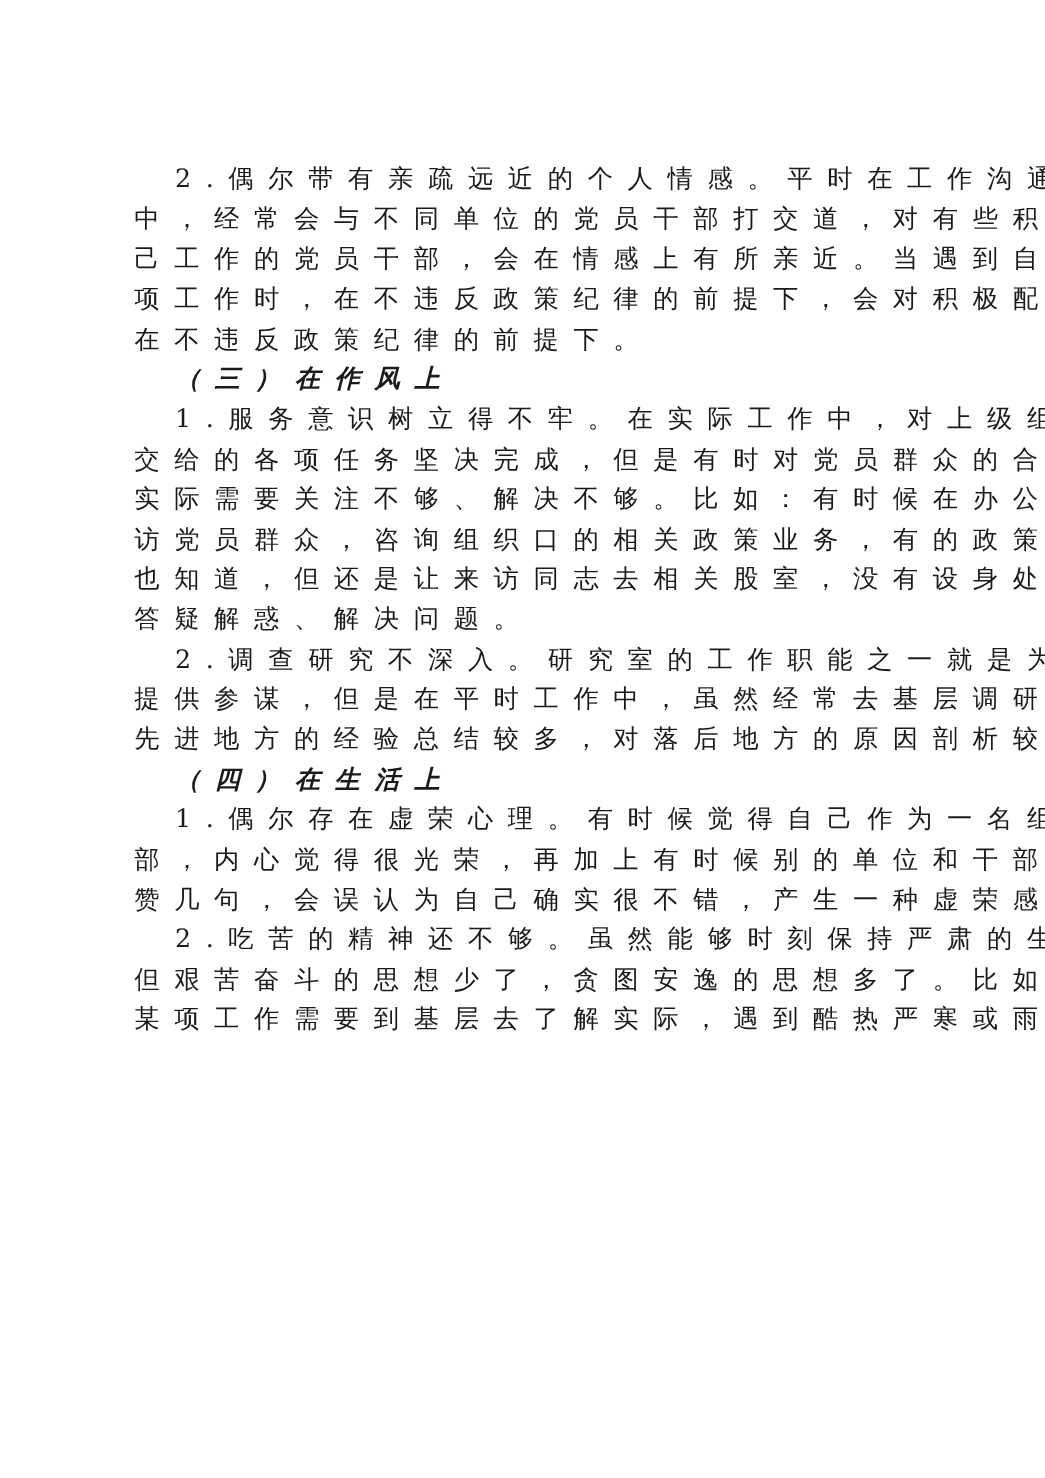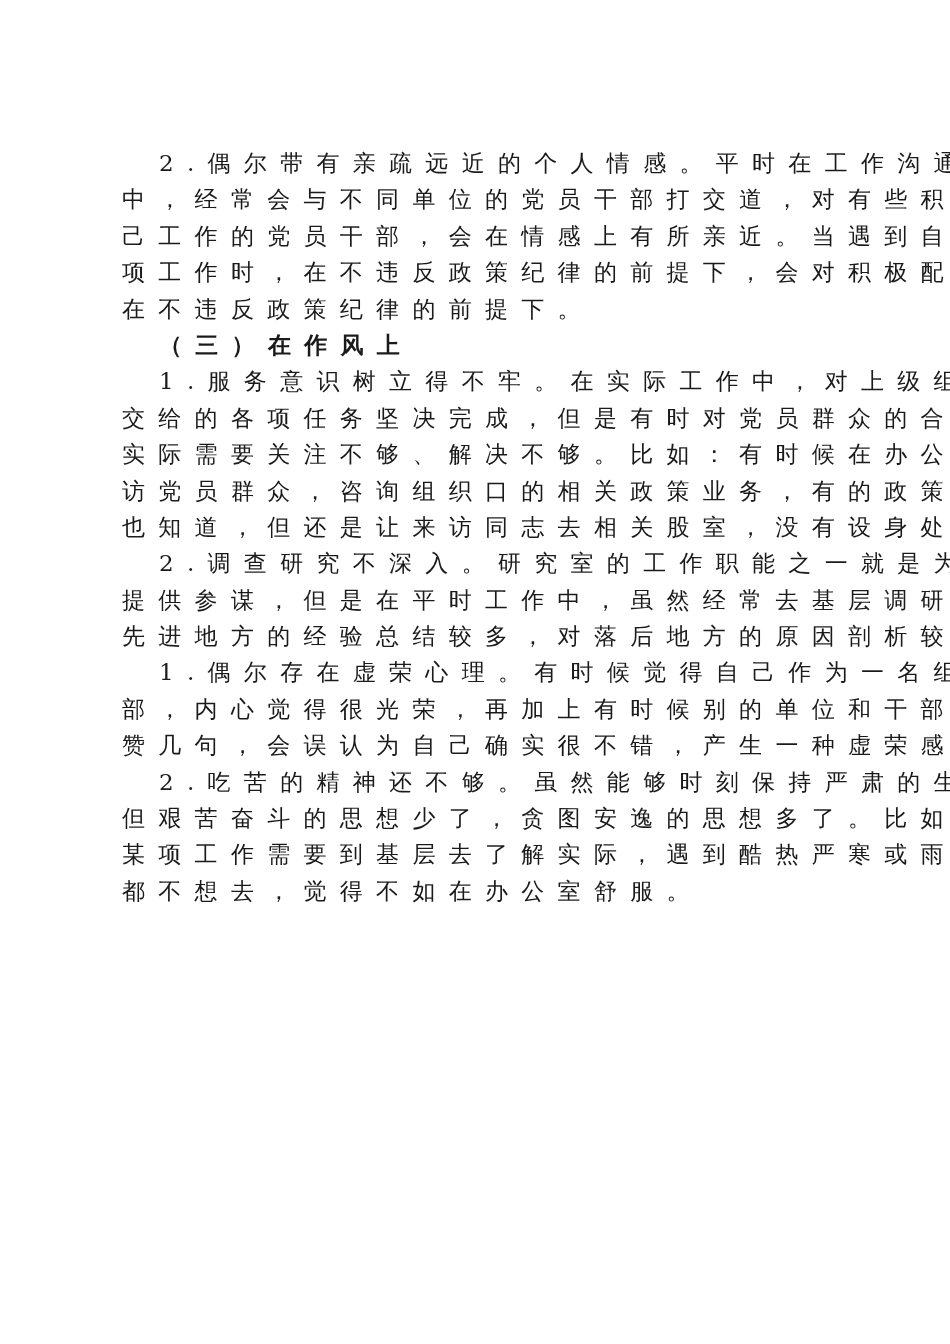--- a/index.html
+++ b/index.html
@@ -36,20 +36,21 @@
       letter-spacing: 13.3px;
       white-space: nowrap;
       overflow: visible;
     }
     .indent {
       padding-left: 37px;
     }
     .heading {
       padding-left: 37px;
       font-weight: bold;
+      font-style: italic;
     }
   </style>
 </head>
 <body>
 
 <div class="page">
   <div class="text-block">
 
     <div>
       <div class="line indent">2.偶尔带有亲疏远近的个人情感。平时在工作沟通协调对接</div>
@@ -60,36 +61,37 @@
     </div>
 
     <div class="line heading">（三）在作风上</div>
 
     <div>
       <div class="line indent">1.服务意识树立得不牢。在实际工作中，对上级组织和领导</div>
       <div class="line">交给的各项任务坚决完成，但是有时对党员群众的合理诉求和</div>
       <div class="line">实际需要关注不够、解决不够。比如：有时候在办公室碰到来</div>
       <div class="line">访党员群众，咨询组织口的相关政策业务，有的政策业务自己</div>
       <div class="line">也知道，但还是让来访同志去相关股室，没有设身处地为群众</div>
+      <div class="line">答疑解惑、解决问题。</div>
     </div>
 
     <div>
       <div class="line indent">2.调查研究不深入。研究室的工作职能之一就是为领导决策</div>
       <div class="line">提供参谋，但是在平时工作中，虽然经常去基层调研，但是对</div>
       <div class="line">先进地方的经验总结较多，对落后地方的原因剖析较少。</div>
     </div>
 
+    <div class="line heading">（四）在生活上</div>
 
     <div>
       <div class="line indent">1.偶尔存在虚荣心理。有时候觉得自己作为一名组织部的干</div>
       <div class="line">部，内心觉得很光荣，再加上有时候别的单位和干部对自己称</div>
       <div class="line">赞几句，会误认为自己确实很不错，产生一种虚荣感。</div>
     </div>
 
     <div>
       <div class="line indent">2.吃苦的精神还不够。虽然能够时刻保持严肃的生活作风，</div>
       <div class="line">但艰苦奋斗的思想少了，贪图安逸的思想多了。比如，有时候</div>
       <div class="line">某项工作需要到基层去了解实际，遇到酷热严寒或雨雪天气，</div>
-      <div class="line">都不想去，觉得不如在办公室舒服。</div>
     </div>
 
   </div>
 </div>
 
 </body></html>

